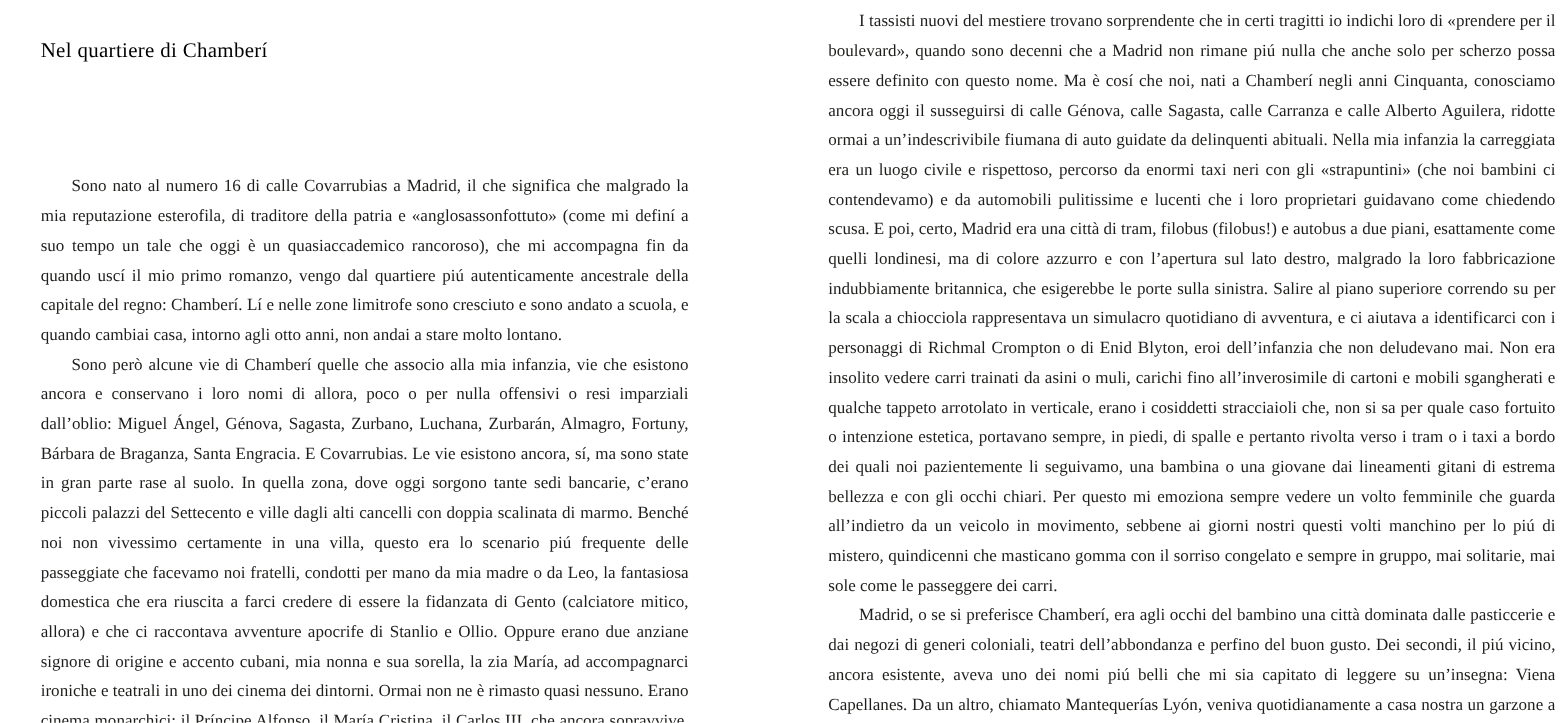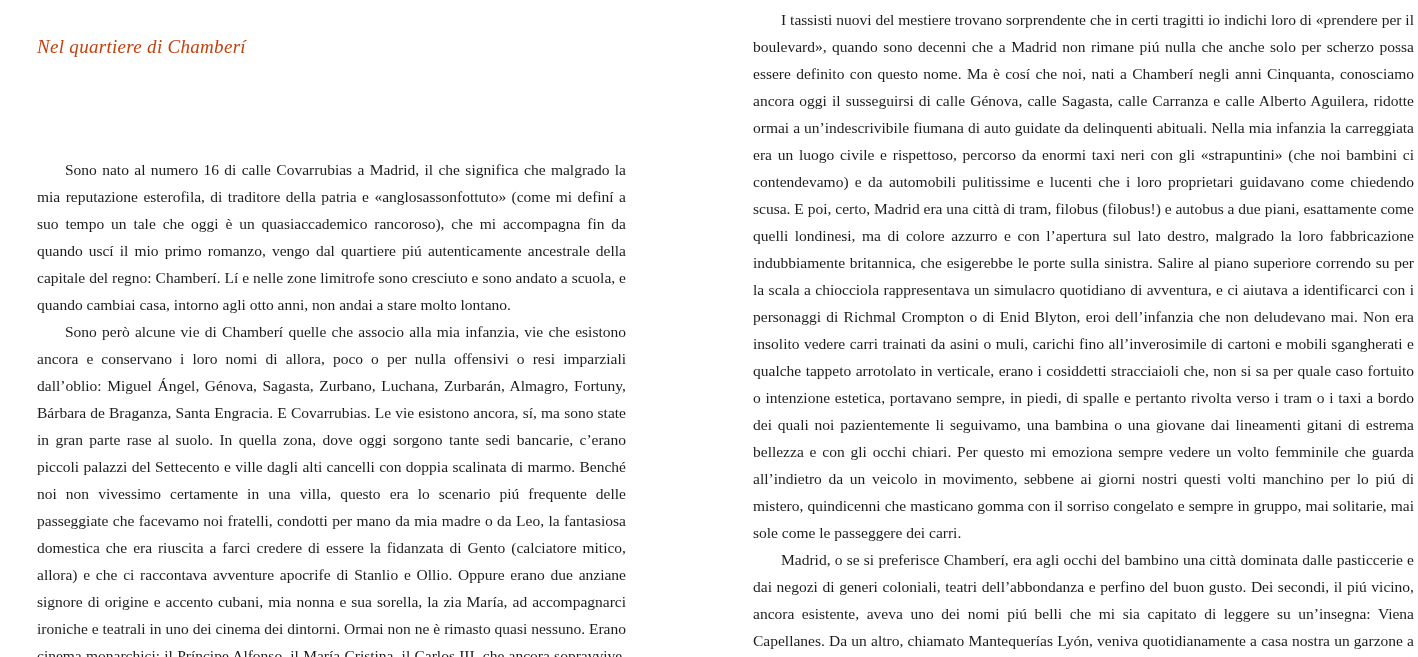--- a/index.html
+++ b/index.html
@@ -33,22 +33,21 @@
     width: 661px;
   }
   .chapter-title {
     position: absolute;
     top: 36px;
     left: 0;
     margin: 0;
     font-size: 19px;
     font-weight: normal;
     letter-spacing: 0.3px;
-    color: #c2410c;
-    font-style: italic;
+    color: #000000;
   }
   .page-left .body-text {
     position: absolute;
     top: 156px;
     left: 0;
     right: 0;
   }
   .page-right .body-text {
     position: absolute;
     top: 6px;

